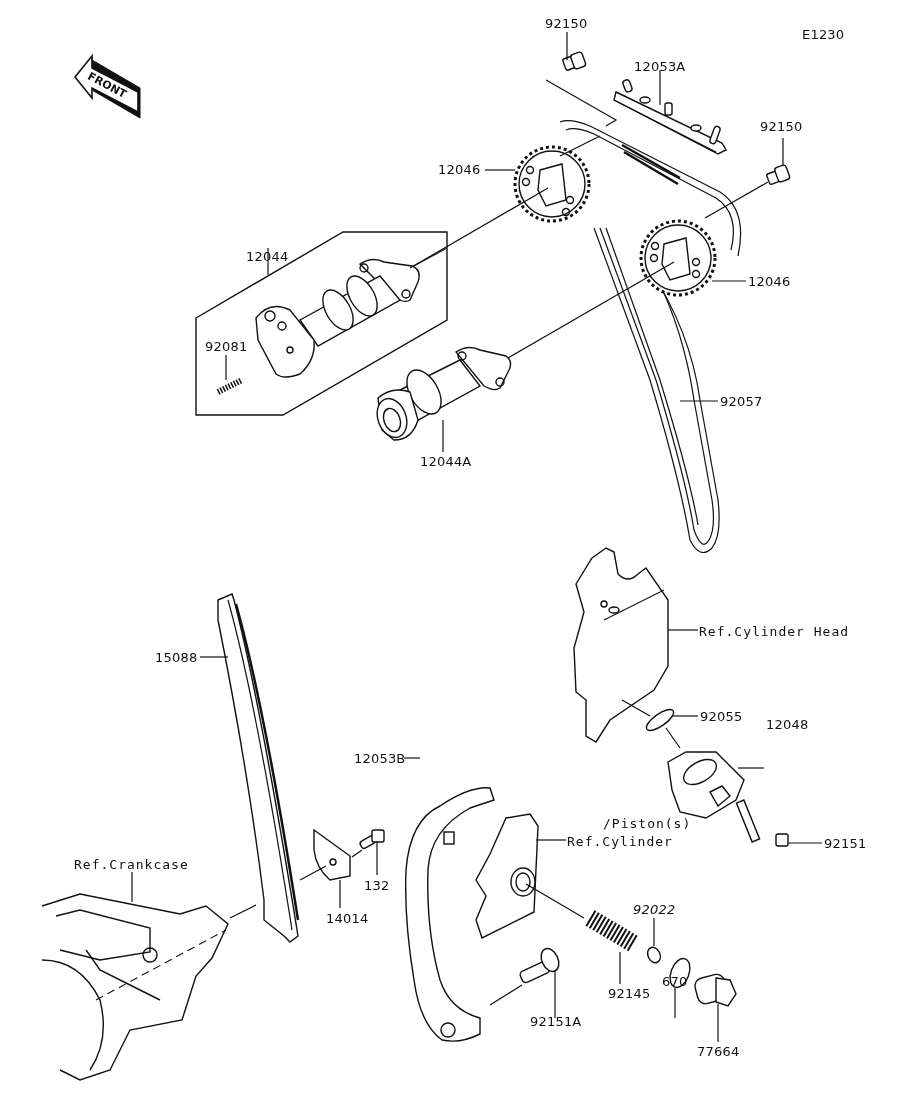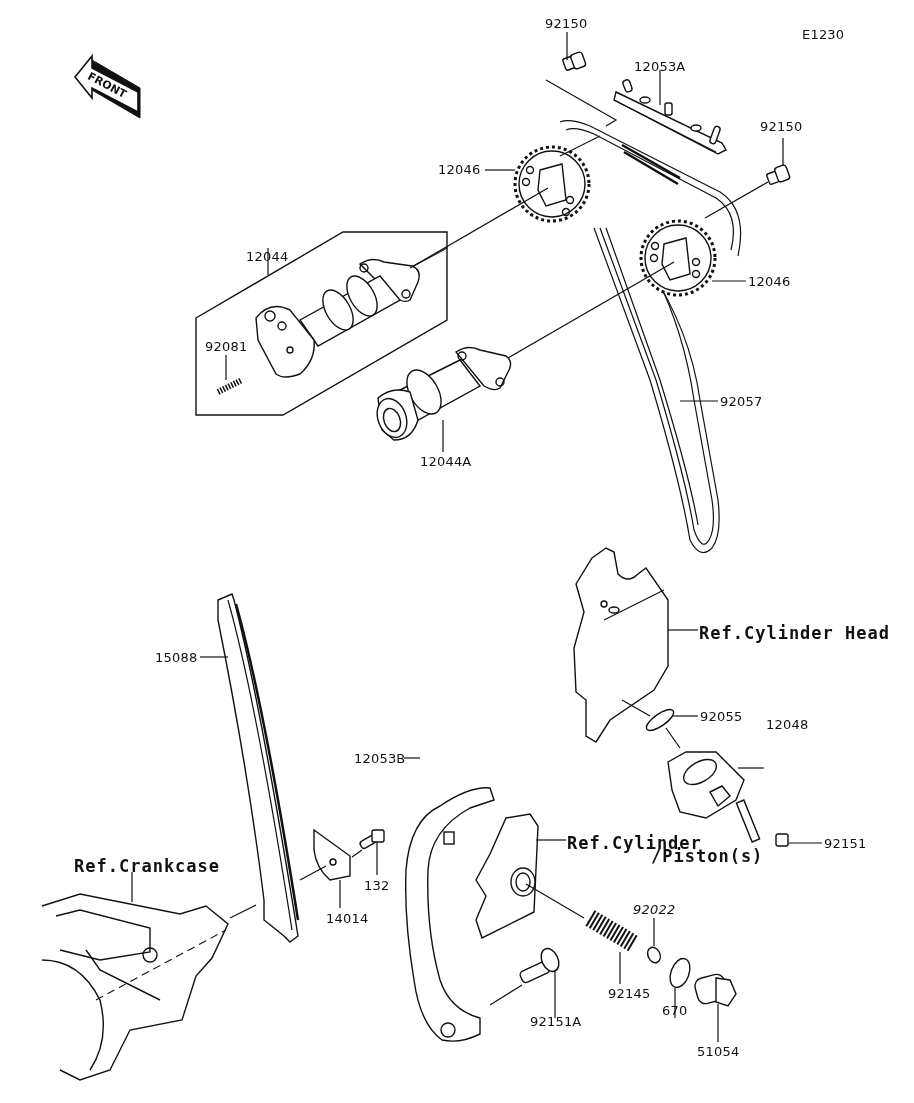--- a/index.html
+++ b/index.html
@@ -1,21 +1,21 @@
 <!DOCTYPE html>
 <html><head>
 <meta charset="utf-8">
 <style>
   html, body { margin: 0; padding: 0; background: #ffffff; }
   body { width: 914px; height: 1103px; position: relative; overflow: hidden;
          font-family: "DejaVu Sans", sans-serif; color: #111; }
   #diagram { position: absolute; left: 0; top: 0; width: 914px; height: 1103px; }
   .lbl { position: absolute; font-family: "DejaVu Sans", sans-serif; font-size: 13px;
          color: #111; white-space: nowrap; line-height: 1; letter-spacing: 0.2px; }
-  .ref { font-family: "DejaVu Sans Mono", monospace; font-size: 17px; letter-spacing: 1px; font-weight: bold; }
+  .ref { font-family: "DejaVu Sans Mono", monospace; font-size: 13px; letter-spacing: 1px; }
   svg .ln { stroke: #111; stroke-width: 1.2; fill: none; }
   svg .pt { stroke: #111; stroke-width: 1.4; fill: #fff; }
   svg .ptn { stroke: #111; stroke-width: 1.4; fill: none; }
   svg .dash { stroke: #111; stroke-width: 1.1; fill: none; stroke-dasharray: 8 5; }
   svg .blk { fill: #111; stroke: #111; }
 </style>
 </head>
 <body>
 
 <div id="diagram">
@@ -242,20 +242,20 @@
 <div class="lbl" style="left:155px;top:651px;">15088</div>
 <div class="lbl" style="left:700px;top:710px;">92055</div>
 <div class="lbl" style="left:766px;top:718px;">12048</div>
 <div class="lbl" style="left:354px;top:752px;">12053B</div>
 <div class="lbl" style="left:824px;top:837px;">92151</div>
 <div class="lbl" style="left:364px;top:879px;">132</div>
 <div class="lbl" style="left:318px;top:912px;margin-left:8px;">14014</div>
 <div class="lbl" style="left:633px;top:903px;font-style:italic;">92022</div>
 <div class="lbl" style="left:598px;top:987px;margin-left:10px;">92145</div>
 <div class="lbl" style="left:530px;top:1015px;">92151A</div>
-<div class="lbl" style="left:662px;top:1004px;">670</div>
-<div class="lbl" style="left:697px;top:1045px;">51054</div>
+<div class="lbl" style="left:662px;top:975px;">670</div>
+<div class="lbl" style="left:697px;top:1045px;">77664</div>
 
 <div class="lbl ref" style="left:699px;top:625px;">Ref.Cylinder Head</div>
 <div class="lbl ref" style="left:567px;top:835px;">Ref.Cylinder</div>
-<div class="lbl ref" style="left:603px;top:848px;margin-left:48px;">/Piston(s)</div>
+<div class="lbl ref" style="left:603px;top:817px;">/Piston(s)</div>
 <div class="lbl ref" style="left:74px;top:858px;">Ref.Crankcase</div>
 </div>
 
 </body></html>

